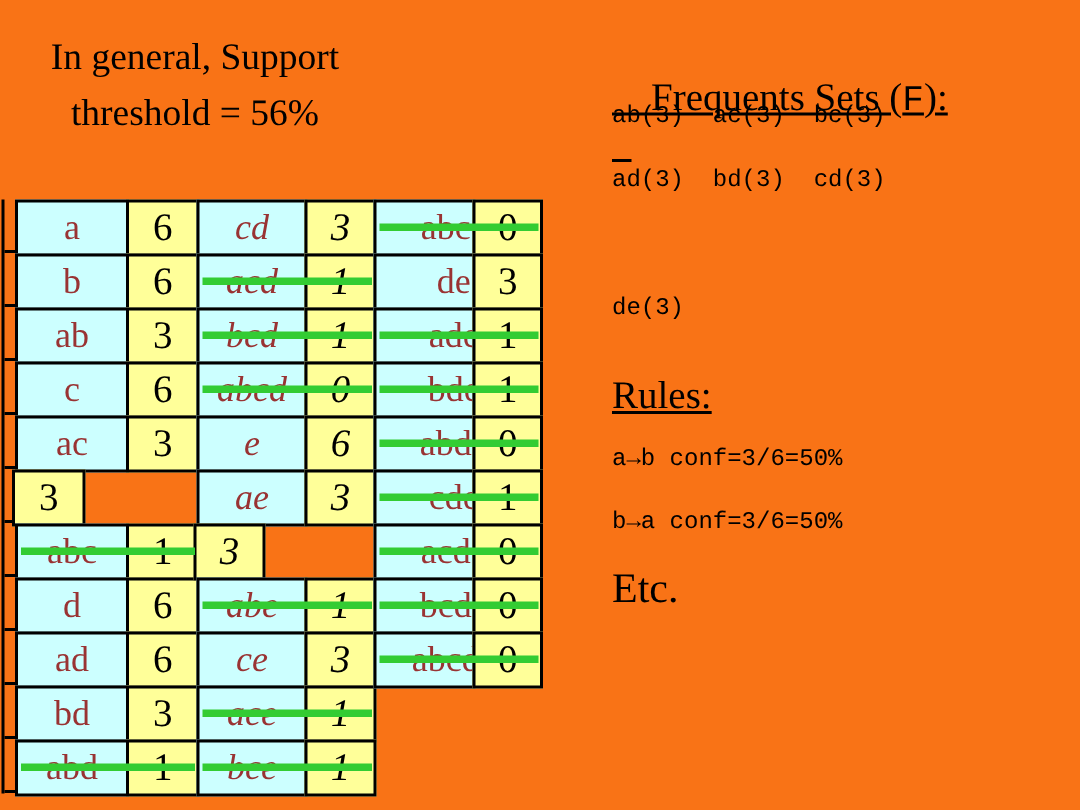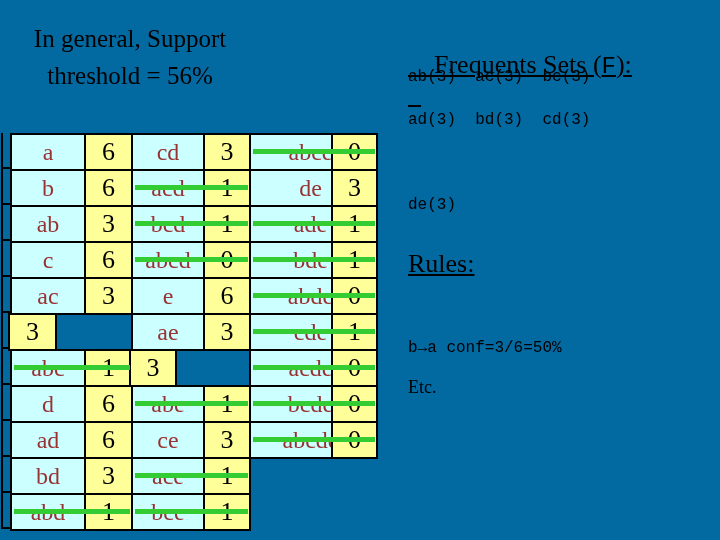--- a/index.html
+++ b/index.html
@@ -1,17 +1,17 @@
 <!DOCTYPE html>
 <html><head>
 <meta charset="utf-8">
 <style>
   html,body{margin:0;padding:0;background:#ffffff;}
   #slide{
-    position:relative;width:720px;height:540px;background:#0369a1;
+    position:relative;width:720px;height:540px;background:#f97316;
     overflow:hidden;font-family:"Liberation Serif", serif;color:#000;
   }
   
   #title{
     position:absolute;left:8px;top:20px;width:244px;
     font-size:25px;line-height:37px;text-align:center;color:#000;
   }
   
   .serif-heading{
     position:absolute;left:408px;font-size:26px;color:#000;
@@ -23,41 +23,41 @@
     font-size:16px;color:#000;white-space:pre;
   }
   #fs-heading{top:20px;}
   #fs-line-0{top:68px;}
   #fs-line-1{top:111px;}
   #fs-line-2{top:154px;}
   #fs-line-3{top:196px;}
   #rules-heading{top:249px;}
   #rule-line-0{top:297px;}
   #rule-line-1{top:339px;text-align:right;}
-  #etc-text{position:absolute;left:408px;top:377px;font-size:18px;color:#000;}
+  #etc-text{position:absolute;left:408px;top:377px;font-size:28px;color:#000;}
   
   .tbl-group{position:absolute;top:133px;}
   #tbl-group-0{left:10px;}
-  #tbl-group-1{left:131px;}
+  #tbl-group-1{left:131px;font-style:italic;}
   #tbl-group-2{left:249px;}
   .trow{position:relative;height:36px;display:flex;}
   .trow.first{height:38px;}
   .trow:not(.first){margin-top:0;}
   .cell{
     box-sizing:border-box;border:2px solid #000;height:38px;
     display:flex;align-items:center;justify-content:center;
   }
   .trow:not(.first) .cell{margin-top:-2px;}
   .cell.item{background:#CCFFFF;color:#993333;font-size:24px;}
   .cell.count{background:#FFFF99;color:#000;font-size:26px;margin-left:-2px;}
   #tbl-group-0 .item{width:76px;}
   #tbl-group-0 .count{width:49px;}
   #tbl-group-1 .item{width:74px;}
   #tbl-group-1 .count{width:48px;}
-  #tbl-group-2 .item{width:84px;padding-left:39px;}
+  #tbl-group-2 .item{width:68px;padding-left:39px;}
   #tbl-group-2 .count{width:47px;}
   .strike{
     position:absolute;left:4px;right:3px;top:16px;height:5px;
     background:#33CC33;z-index:3;
   }
   .trow:not(.first) .strike{top:14px;}
   
   #clipped-edge{
     position:absolute;left:1px;top:133px;width:10px;height:396px;
     border-left:2px solid #000;
@@ -223,16 +223,17 @@
 
   <div id="fs-heading" class="serif-heading">
     <span>Frequents Sets (</span><span class="mono-f">F</span><span>):</span>
   </div>
 
   <div id="fs-line-0" class="mono-line">ab(3)  ac(3)  bc(3)</div>
   <div id="fs-line-1" class="mono-line">ad(3)  bd(3)  cd(3)</div>
   <div id="fs-line-3" class="mono-line">de(3)</div>
 
   <div id="rules-heading" class="serif-heading">Rules:</div>
+  <div id="rule-line-0" class="mono-line">a→b conf=3/6=50%</div>
   <div id="rule-line-1" class="mono-line">b→a conf=3/6=50%</div>
   <div id="etc-text">Etc.</div>
 
 </div>
 
 </body></html>

